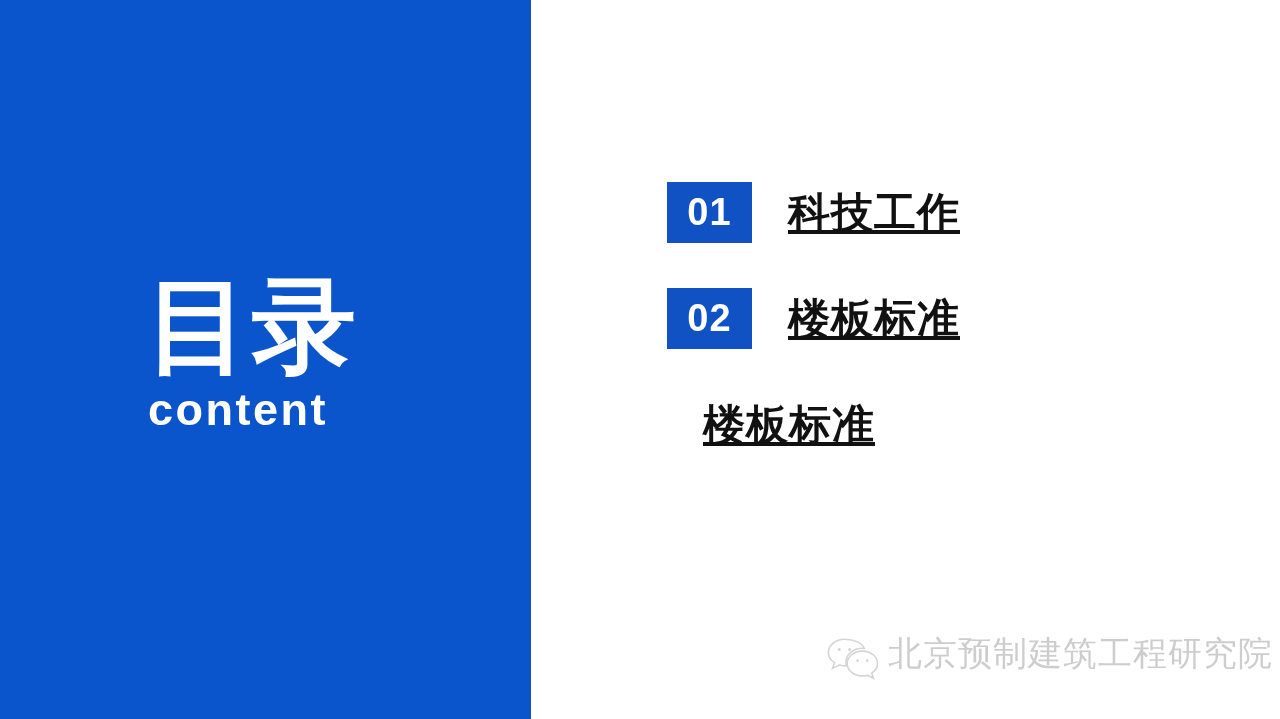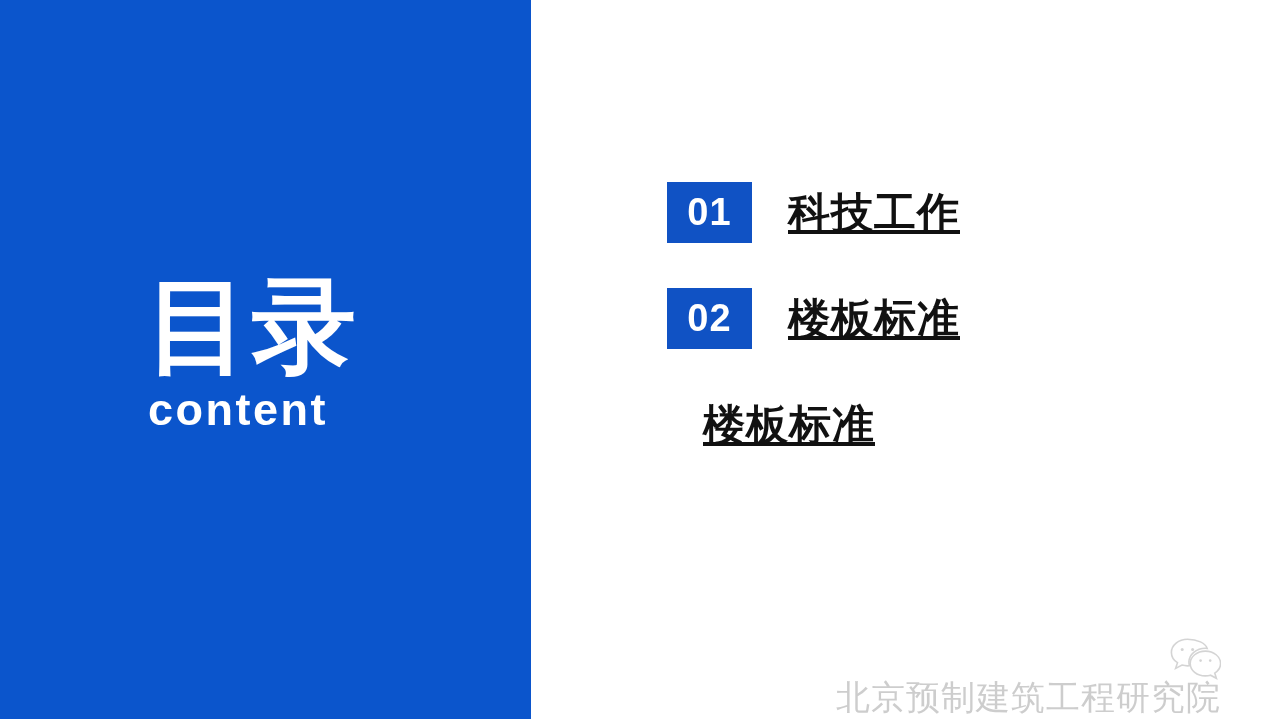--- a/index.html
+++ b/index.html
@@ -105,23 +105,22 @@
     font-family: "DejaVu Sans", "Liberation Sans", sans-serif;
     text-decoration: underline;
   }
 
   
   .watermark {
     position: absolute;
     left: 826px;
     top: 636px;
     display: flex;
-    align-items: flex-end;
+    align-items: flex-start;
     opacity: 0.42;
-    flex-direction: column;
   }
 
   .wechat-icon {
     flex: 0 0 auto;
     width: 52px;
     height: 44px;
     display: block;
   }
 
   .watermark-text {

